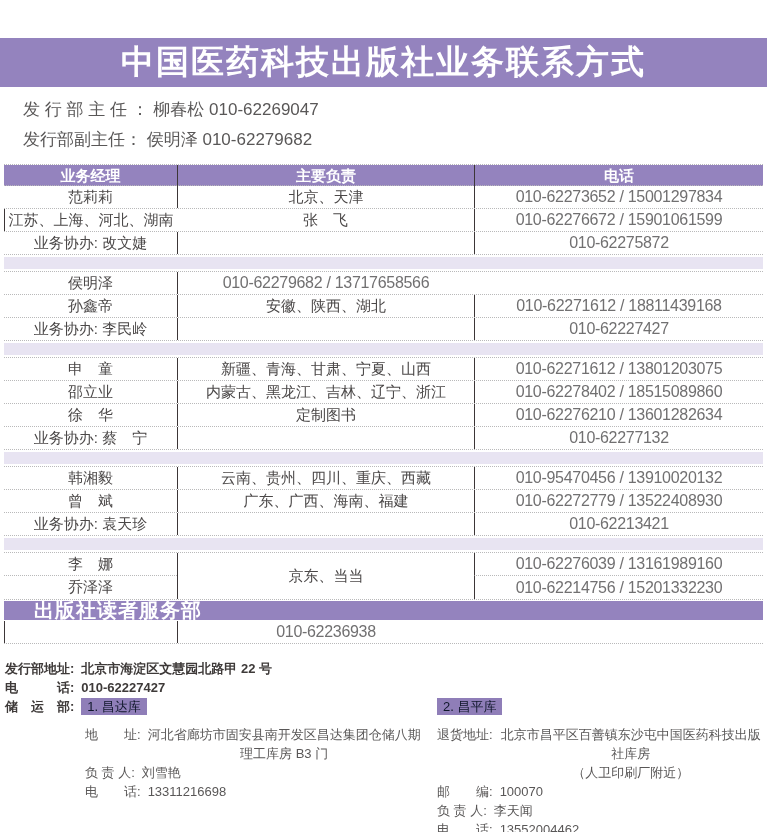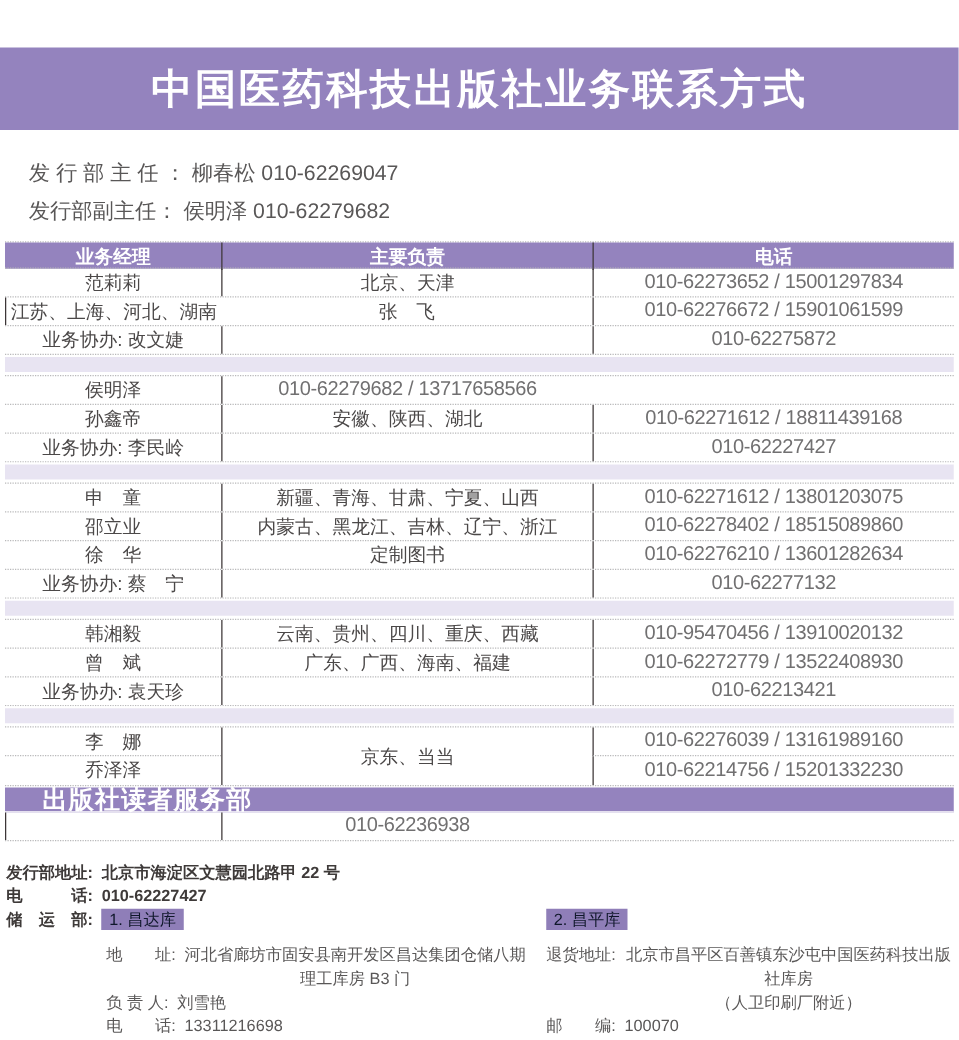--- a/index.html
+++ b/index.html
@@ -13,29 +13,29 @@
     --phone:#717071;
   }
   *{margin:0;padding:0;box-sizing:border-box;}
   html,body{background:#fff;}
   body{
     width:767px;height:832px;overflow:hidden;position:relative;
     font-family:"Liberation Sans","DejaVu Sans",sans-serif;
   }
   
   .banner{
-    margin-top:38px;height:66px;background:var(--purple);
+    margin-top:38px;height:49px;background:var(--purple);
     display:flex;align-items:center;justify-content:center;
   }
   .banner-title{
     font-family:"Liberation Serif","DejaVu Serif",serif;
     font-weight:bold;font-size:33px;color:#fff;letter-spacing:2px;
   }
   
-  .intro{margin:20px 0 0 23px;color:var(--gray);font-size:17px;}
+  .intro{margin:8px 0 0 23px;color:var(--gray);font-size:17px;}
   .intro-line{height:30px;line-height:30px;}
   
   .table{margin:9px 4px 0 4px;font-size:15px;border-top:1px dotted var(--dot);}
   .trow{
     display:grid;grid-template-columns:173px 297px 1fr;
     border-bottom:1px dotted var(--dot);
   }
   .thead{background:var(--purple);color:#fff;font-weight:bold;height:21px;}
   .thead .cell{color:#fff;}
   .cell{

